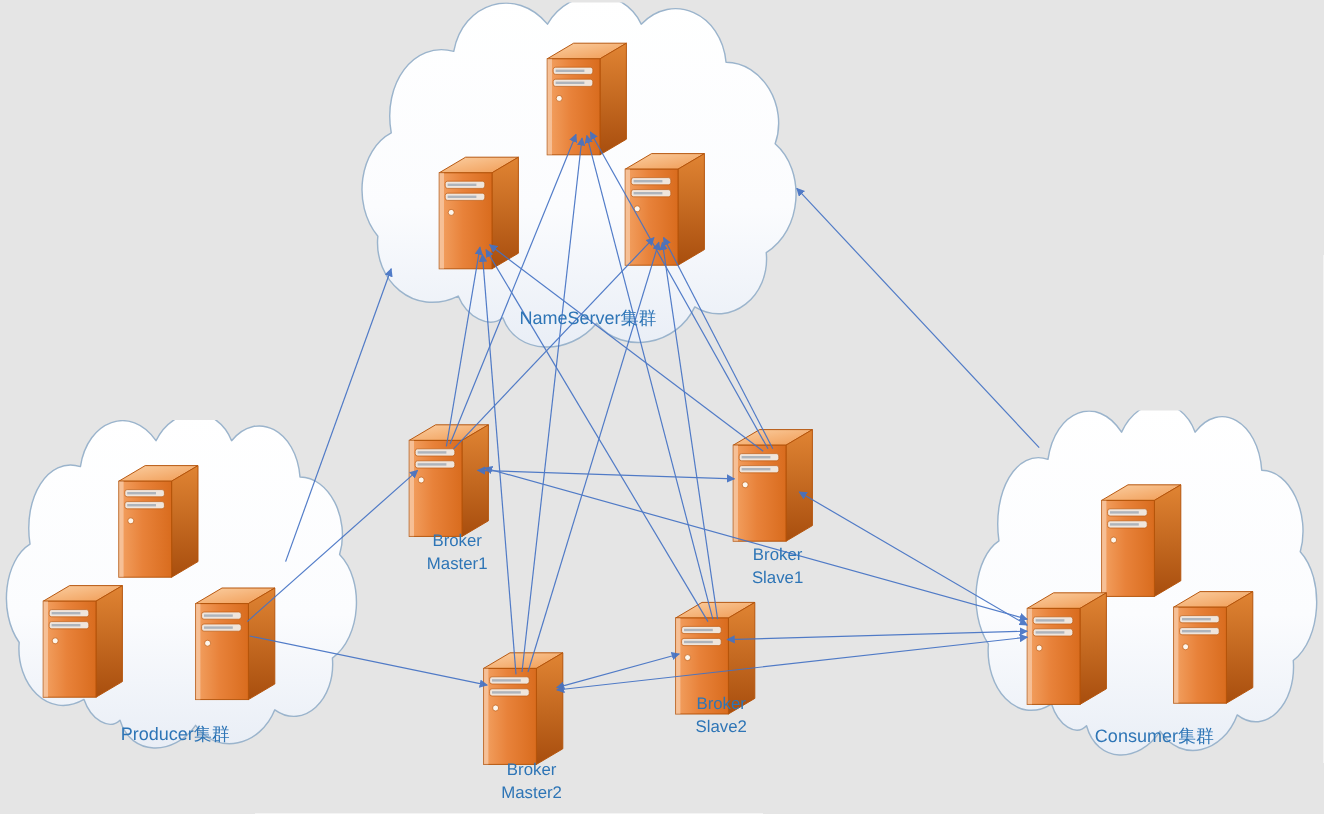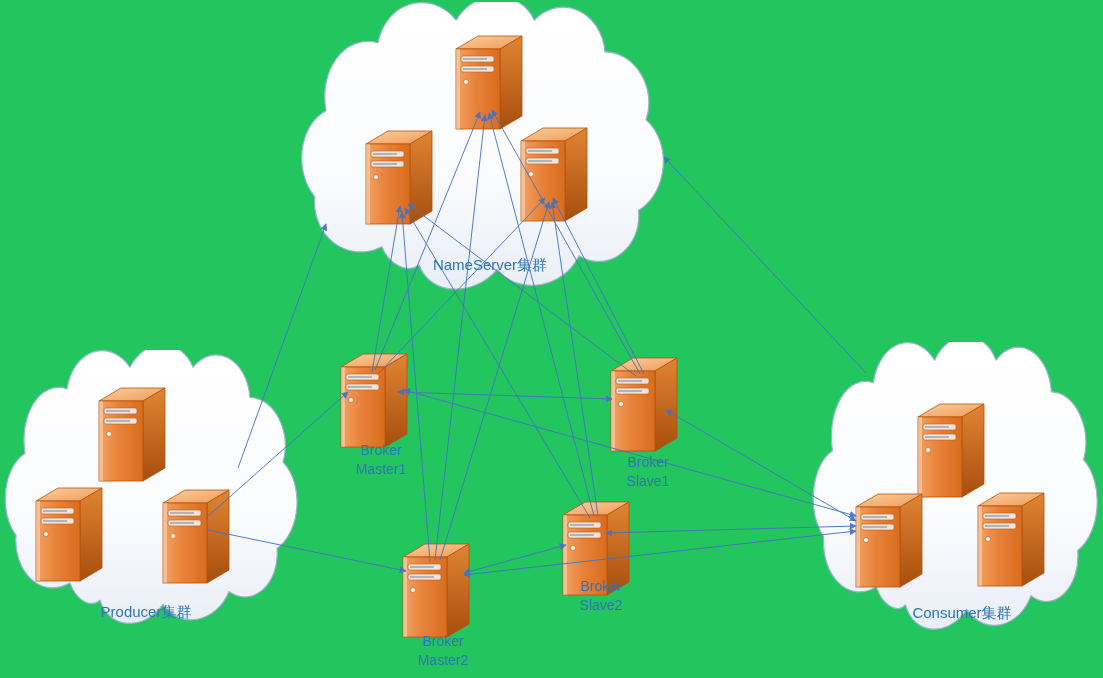--- a/index.html
+++ b/index.html
@@ -5,21 +5,21 @@
   html, body {
     margin: 0;
     padding: 0;
     background: #ffffff;
     font-family: "Liberation Sans", "DejaVu Sans", sans-serif;
   }
   .canvas {
     position: relative;
     width: 1103px;
     height: 678px;
-    background: #22c55e;
+    background: #e5e5e5;
     overflow: hidden;
   }
   svg { display: block; }
   text {
     font-family: "Liberation Sans", "DejaVu Sans", sans-serif;
   }
   .cluster-label { font-size: 15px; }
   .broker-label  { font-size: 14px; }
 </style>
 </head>

